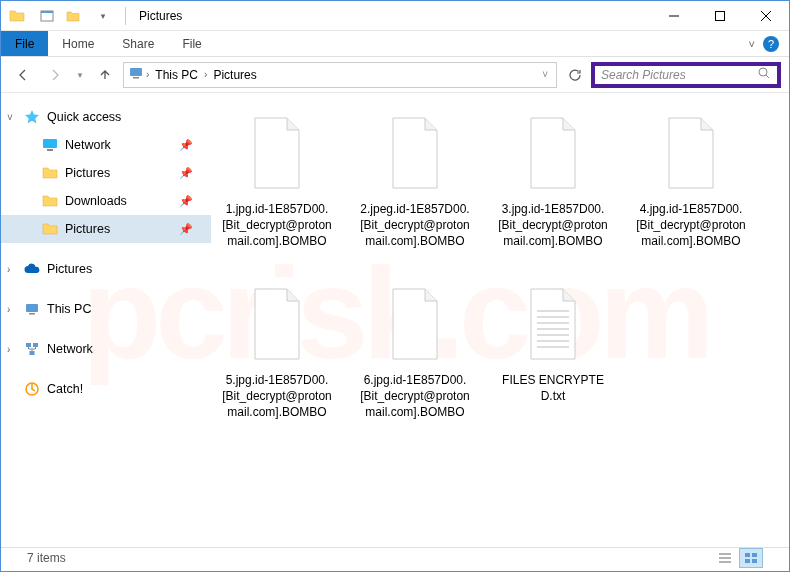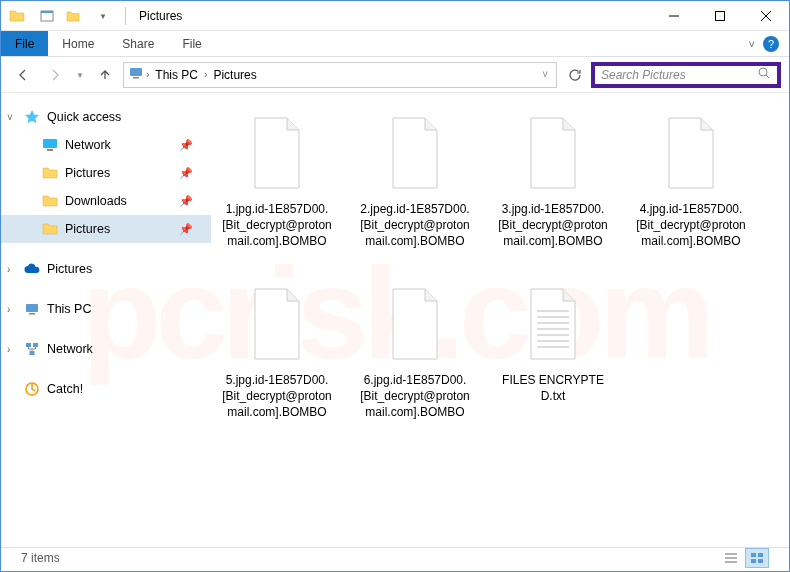--- a/index.html
+++ b/index.html
@@ -40,21 +40,21 @@
 .pin { margin-left: auto; margin-right: 18px; color: #888; font-size: 11px; }
 .tree-spacer { height: 12px; }
 .tree-expand { position: absolute; left: 6px; color: #666; font-size: 10px; }
 
 .file-area { flex: 1; padding: 10px 6px; overflow-y: auto; position: relative; }
 .file-grid { display: flex; flex-wrap: wrap; gap: 20px 18px; align-content: flex-start; }
 .file-item { width: 120px; display: flex; flex-direction: column; align-items: center; padding: 4px; cursor: pointer; }
 .file-thumb { width: 76px; height: 92px; display: flex; align-items: center; justify-content: center; margin-bottom: 2px; }
 .file-name { font-size: 12px; text-align: center; line-height: 1.35; word-break: break-all; color: #000; max-height: 66px; overflow: hidden; }
 
-.status-bar { height: 20px; border-top: 1px solid #e0e0e0; display: flex; align-items: center; padding: 0 20px; font-size: 12px; color: #555; }
+.status-bar { height: 20px; border-top: 1px solid #e0e0e0; display: flex; align-items: center; padding: 0 26px; font-size: 12px; color: #555; }
 .status-right { margin-left: auto; display: flex; gap: 2px; }
 .view-btn { width: 24px; height: 20px; border: 1px solid transparent; display: flex; align-items: center; justify-content: center; }
 .view-btn.active { background: #cde6f7; border-color: #92c0e0; }
 
 .watermark { position: absolute; top: 50%; left: 50%; transform: translate(-50%, -55%); font-size: 130px; font-weight: 700; color: rgba(255,120,80,0.07); letter-spacing: -6px; pointer-events: none; white-space: nowrap; z-index: 0; }
 .file-grid, .sidebar > * { position: relative; z-index: 1; }
 
 
 .folder-svg { fill: #ffd666; stroke: #d9a93c; stroke-width: 0.5; }
 </style>

